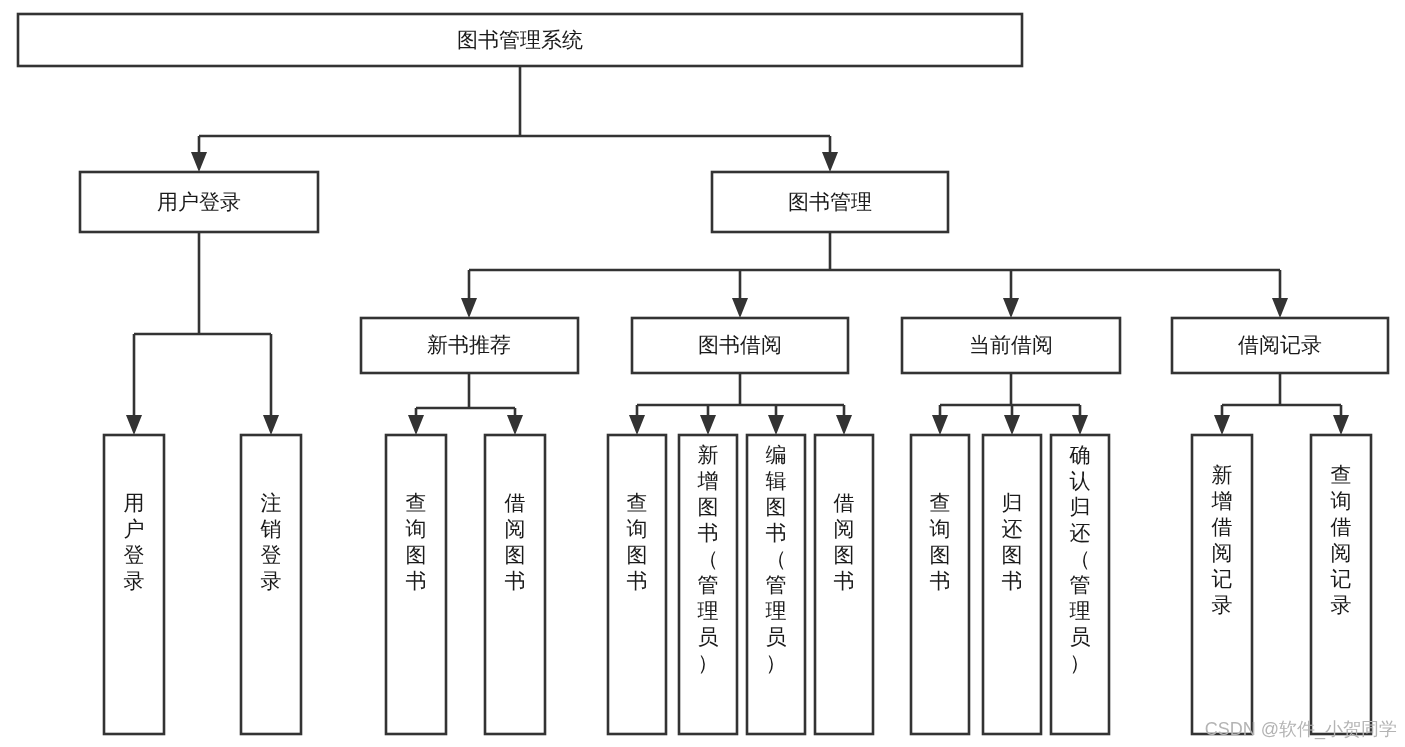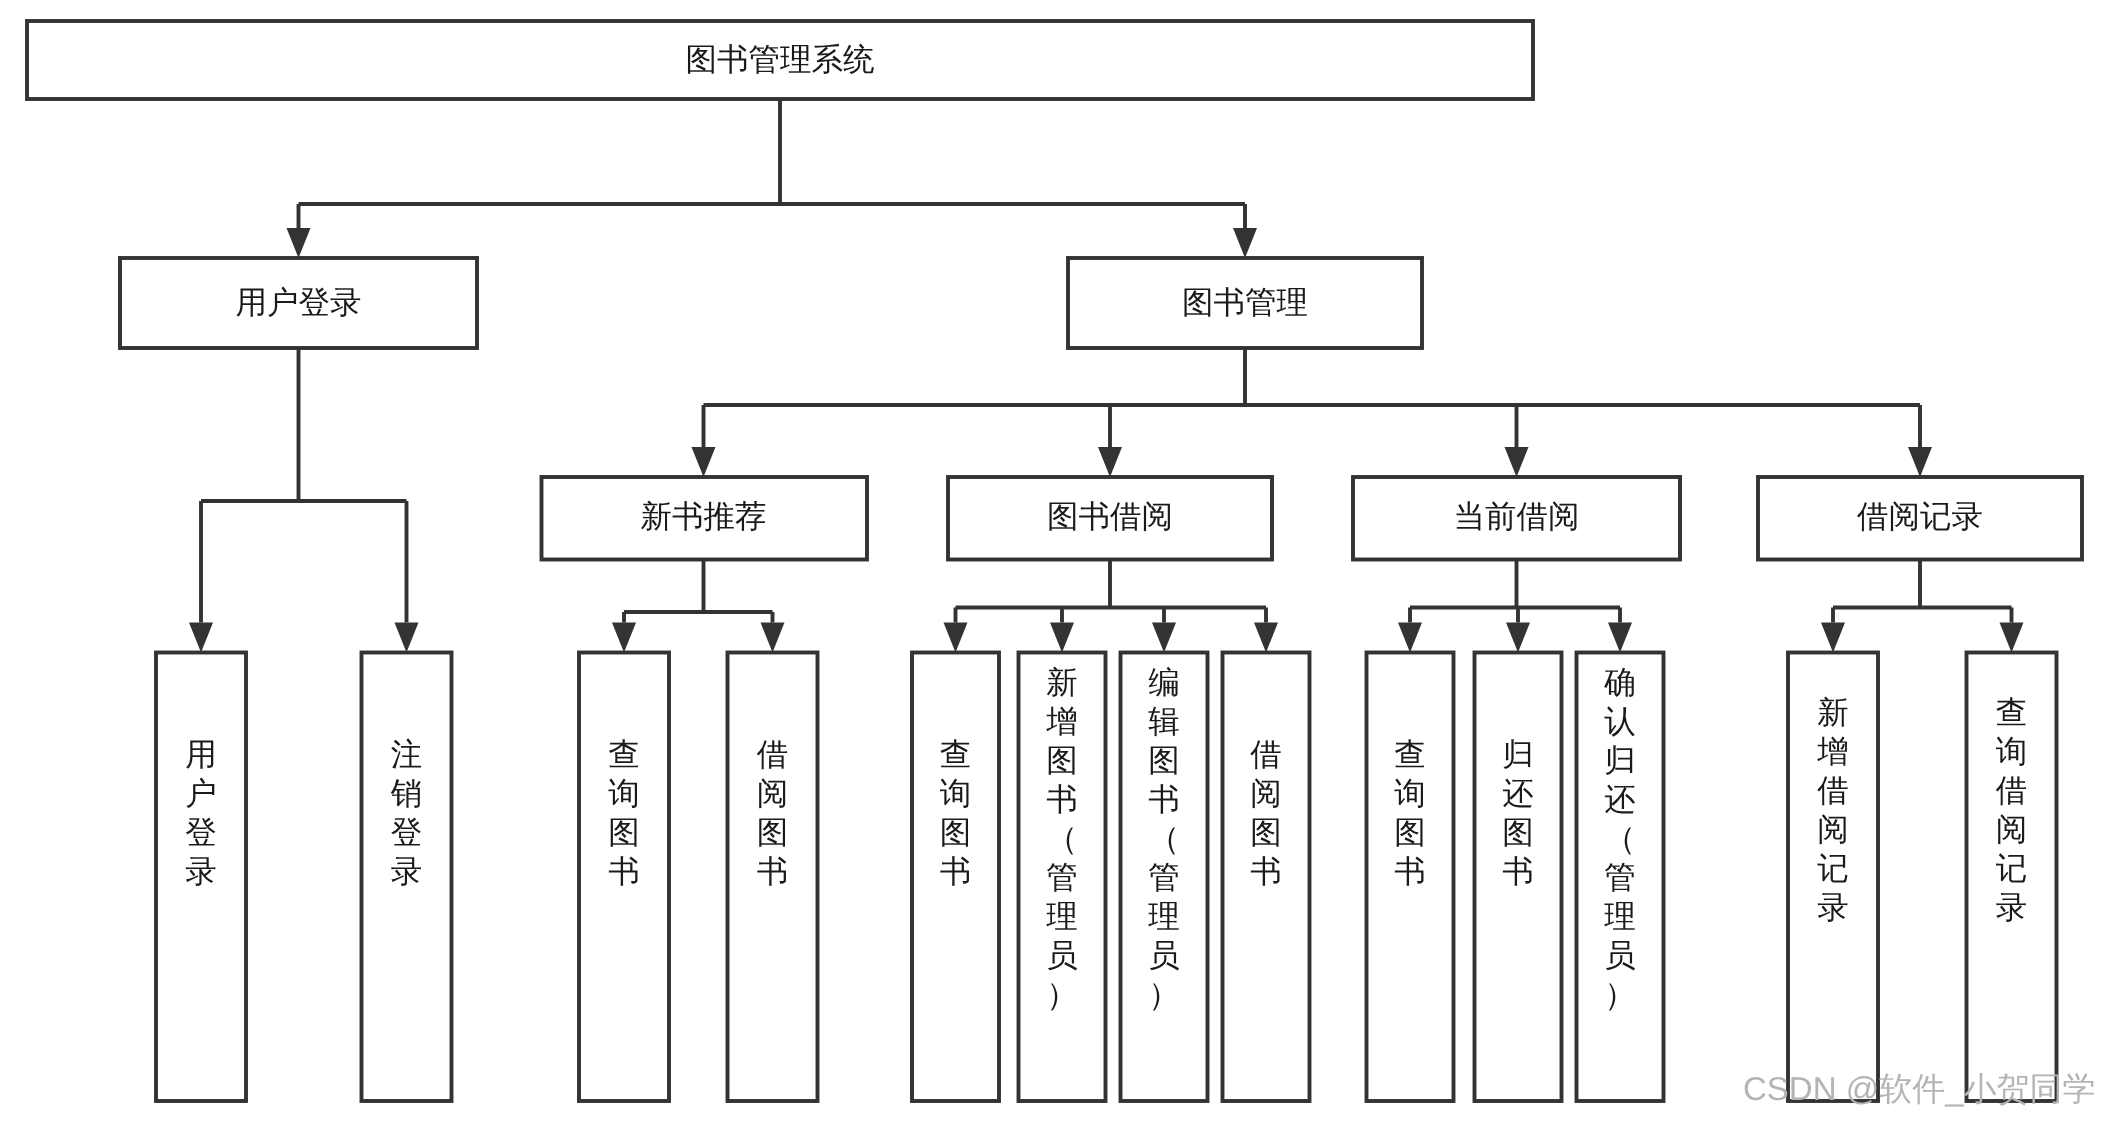--- a/index.html
+++ b/index.html
@@ -52,21 +52,21 @@
     fill: #1a1a1a;
     font-family: "Liberation Sans", "DejaVu Sans", sans-serif;
     font-size: 21px;
     text-anchor: middle;
   }
   .watermark-text {
     position: absolute;
     right: 8px;
     bottom: 6px;
     font-family: "Liberation Sans", "DejaVu Sans", sans-serif;
-    font-size: 22px;
+    font-size: 18px;
     color: #b4b4b4;
     white-space: nowrap;
     pointer-events: none;
   }
 </style>
 </head>
 <body>
 
 <div id="diagram-root">
   <svg id="flowchart" viewBox="0 0 1405 747">

